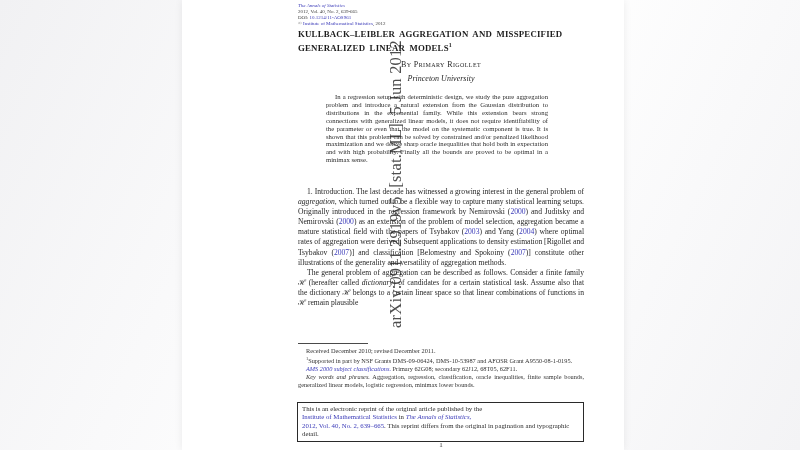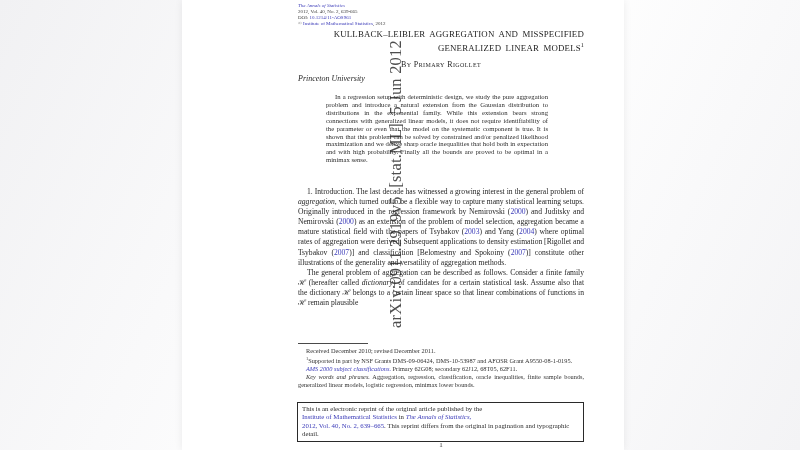--- a/index.html
+++ b/index.html
@@ -28,30 +28,30 @@
   
   .jheader{
     position:absolute;left:116px;top:3px;width:286px;
     font-size:5px;line-height:6.1px;color:#3c3c3c;
   }
   .jheader .l1{color:var(--blue);font-style:italic;}
   .jheader .doi,.jheader .ims{color:var(--blue);}
   
   .title{
     position:absolute;left:116px;top:29px;width:286px;
-    text-align:right;font-weight:normal;font-size:8.8px;line-height:11px;
+    text-align:left;font-weight:bold;font-size:8.8px;line-height:11px;
     color:#1d1d1d;letter-spacing:0.2px;word-spacing:2px;
   }
   .title sup{font-size:6px;vertical-align:super;}
   .byline{
     position:absolute;left:116px;top:60px;width:286px;text-align:center;
     font-variant:small-caps;font-size:8px;letter-spacing:0.4px;color:#262626;
   }
   .affiliation{
-    position:absolute;left:116px;top:74px;width:286px;
+    position:absolute;left:116px;top:74px;width:286px;text-align:center;
     font-style:italic;font-size:8px;color:#262626;
   }
   .abstract{
     position:absolute;left:144px;top:93px;width:222px;
     font-size:6.7px;line-height:7.9px;text-align:justify;text-indent:9px;
     color:#2e2e2e;
   }
   .intro{
     position:absolute;left:116px;top:187px;width:286px;
     font-size:7.6px;line-height:10.1px;text-align:justify;color:#262626;

